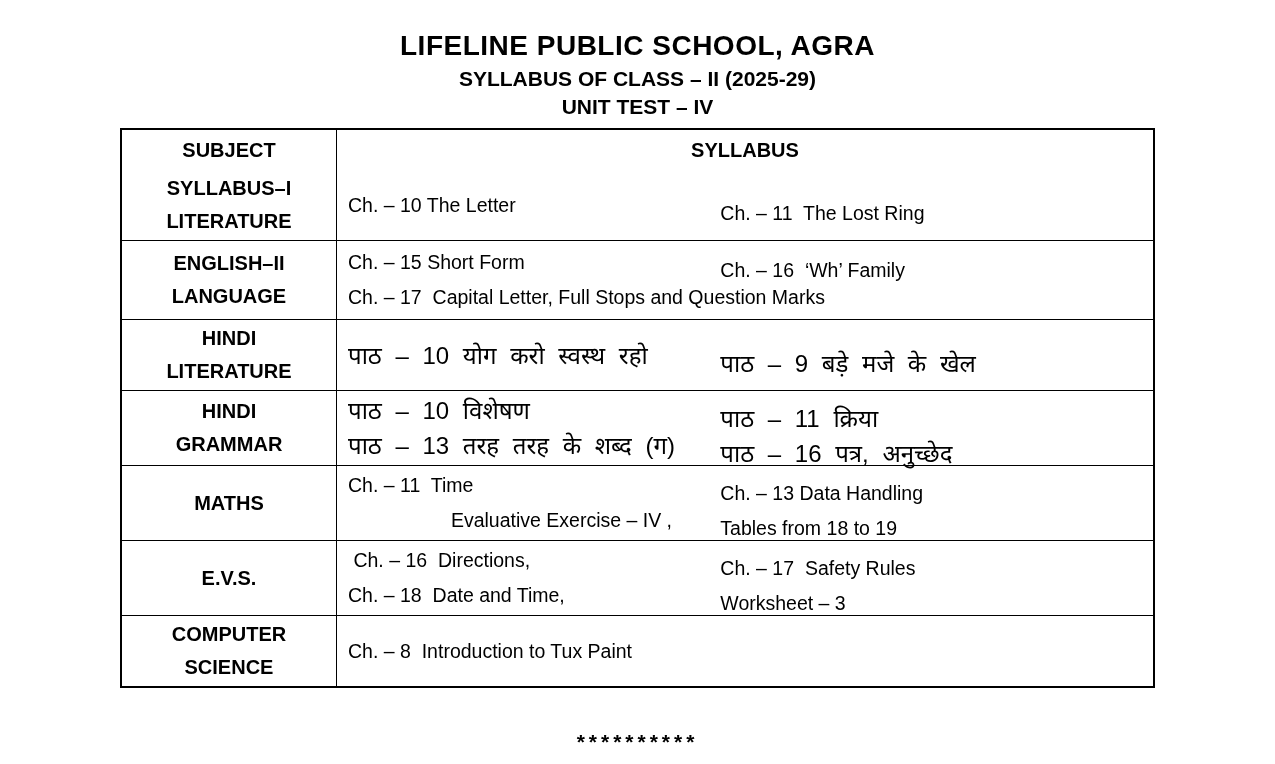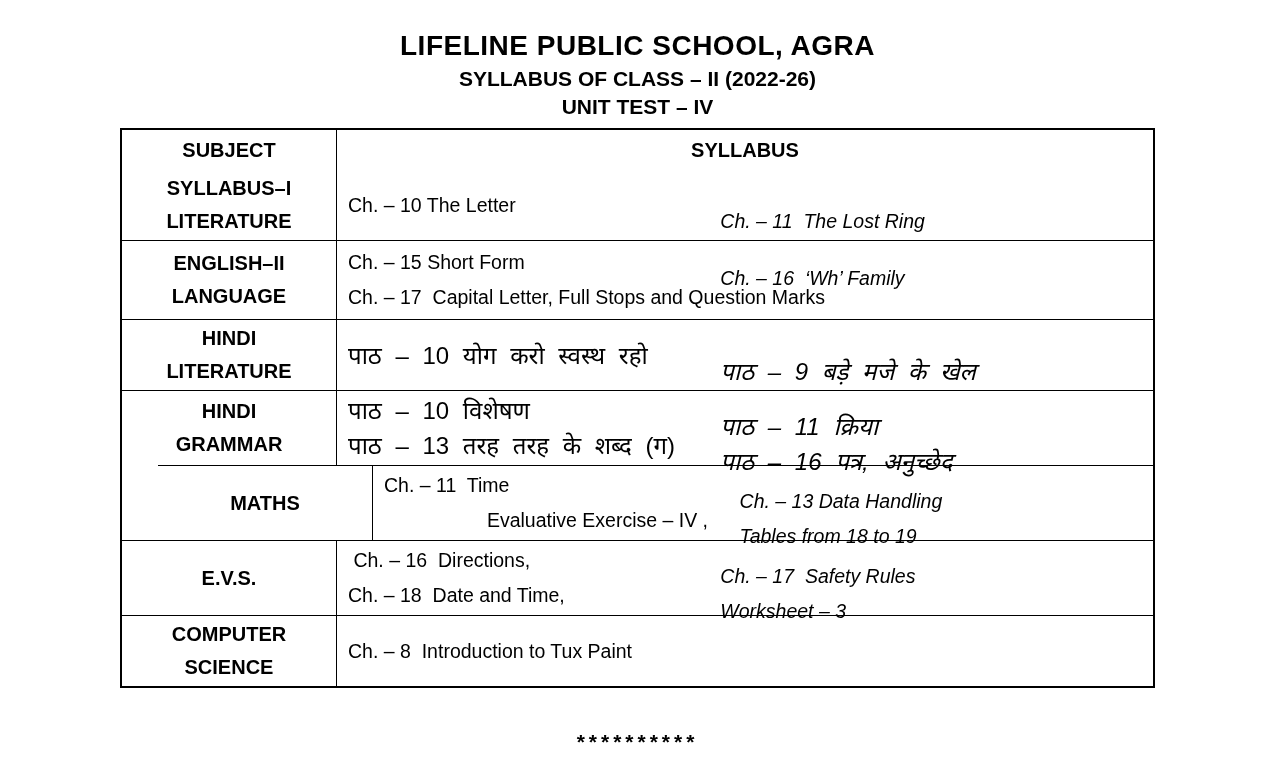--- a/index.html
+++ b/index.html
@@ -86,42 +86,41 @@
     line-height: 35px;
     font-size: 19.5px;
     width: 100%;
   }
   .sleft {
     white-space: pre-wrap;
   }
   .sright {
     position: absolute;
     left: 46.6%;
-    top: 16px;
+    top: 8px;
     white-space: pre;
-    font-style: italic;
   }
   .lang-hi .sline {
     word-spacing: 7px;
     font-size: 24px;
   }
   .doc-footer {
     text-align: center;
     margin-top: 42px;
     font-size: 21px;
     font-weight: bold;
     letter-spacing: 4px;
   }
 </style>
 </head>
 <body>
 
 <div class="doc-header">
   <div class="doc-title">LIFELINE PUBLIC SCHOOL, AGRA</div>
-  <div class="doc-subtitle">SYLLABUS OF CLASS – II (2022-26)</div>
+  <div class="doc-subtitle">SYLLABUS OF CLASS – II (2025-29)</div>
   <div class="doc-unit">UNIT TEST – IV</div>
 </div>
 
 <div class="syllabus-table">
   <div class="trow header-row">
     <div class="subject-cell">SUBJECT</div>
     <div class="syllabus-header-cell">SYLLABUS</div>
   </div>
 
   <div>
@@ -148,21 +147,21 @@
         </div>
       </div>
       <div class="trow" style="min-height: 71px;">
         <div class="subject-cell">HINDI
 GRAMMAR</div>
         <div class="syllabus-cell lang-hi">
           <div class="sline"><span class="sleft">पाठ – 10 विशेषण</span><span class="sright">पाठ – 11 क्रिया</span></div>
           <div class="sline"><span class="sleft">पाठ – 13 तरह तरह के शब्द (ग)</span><span class="sright">पाठ – 16 पत्र, अनुच्छेद</span></div>
         </div>
       </div>
-      <div class="trow" style="min-height: 68px; margin-left: 36px;">
+      <div class="trow" style="min-height: 68px;">
         <div class="subject-cell">MATHS</div>
         <div class="syllabus-cell">
           <div class="sline"><span class="sleft">Ch. – 11  Time</span><span class="sright">Ch. – 13 Data Handling</span></div>
           <div class="sline"><span class="sleft">                   Evaluative Exercise – IV ,</span><span class="sright">Tables from 18 to 19</span></div>
         </div>
       </div>
       <div class="trow" style="min-height: 72px;">
         <div class="subject-cell">E.V.S.</div>
         <div class="syllabus-cell">
           <div class="sline"><span class="sleft"> Ch. – 16  Directions,</span><span class="sright">Ch. – 17  Safety Rules</span></div>

